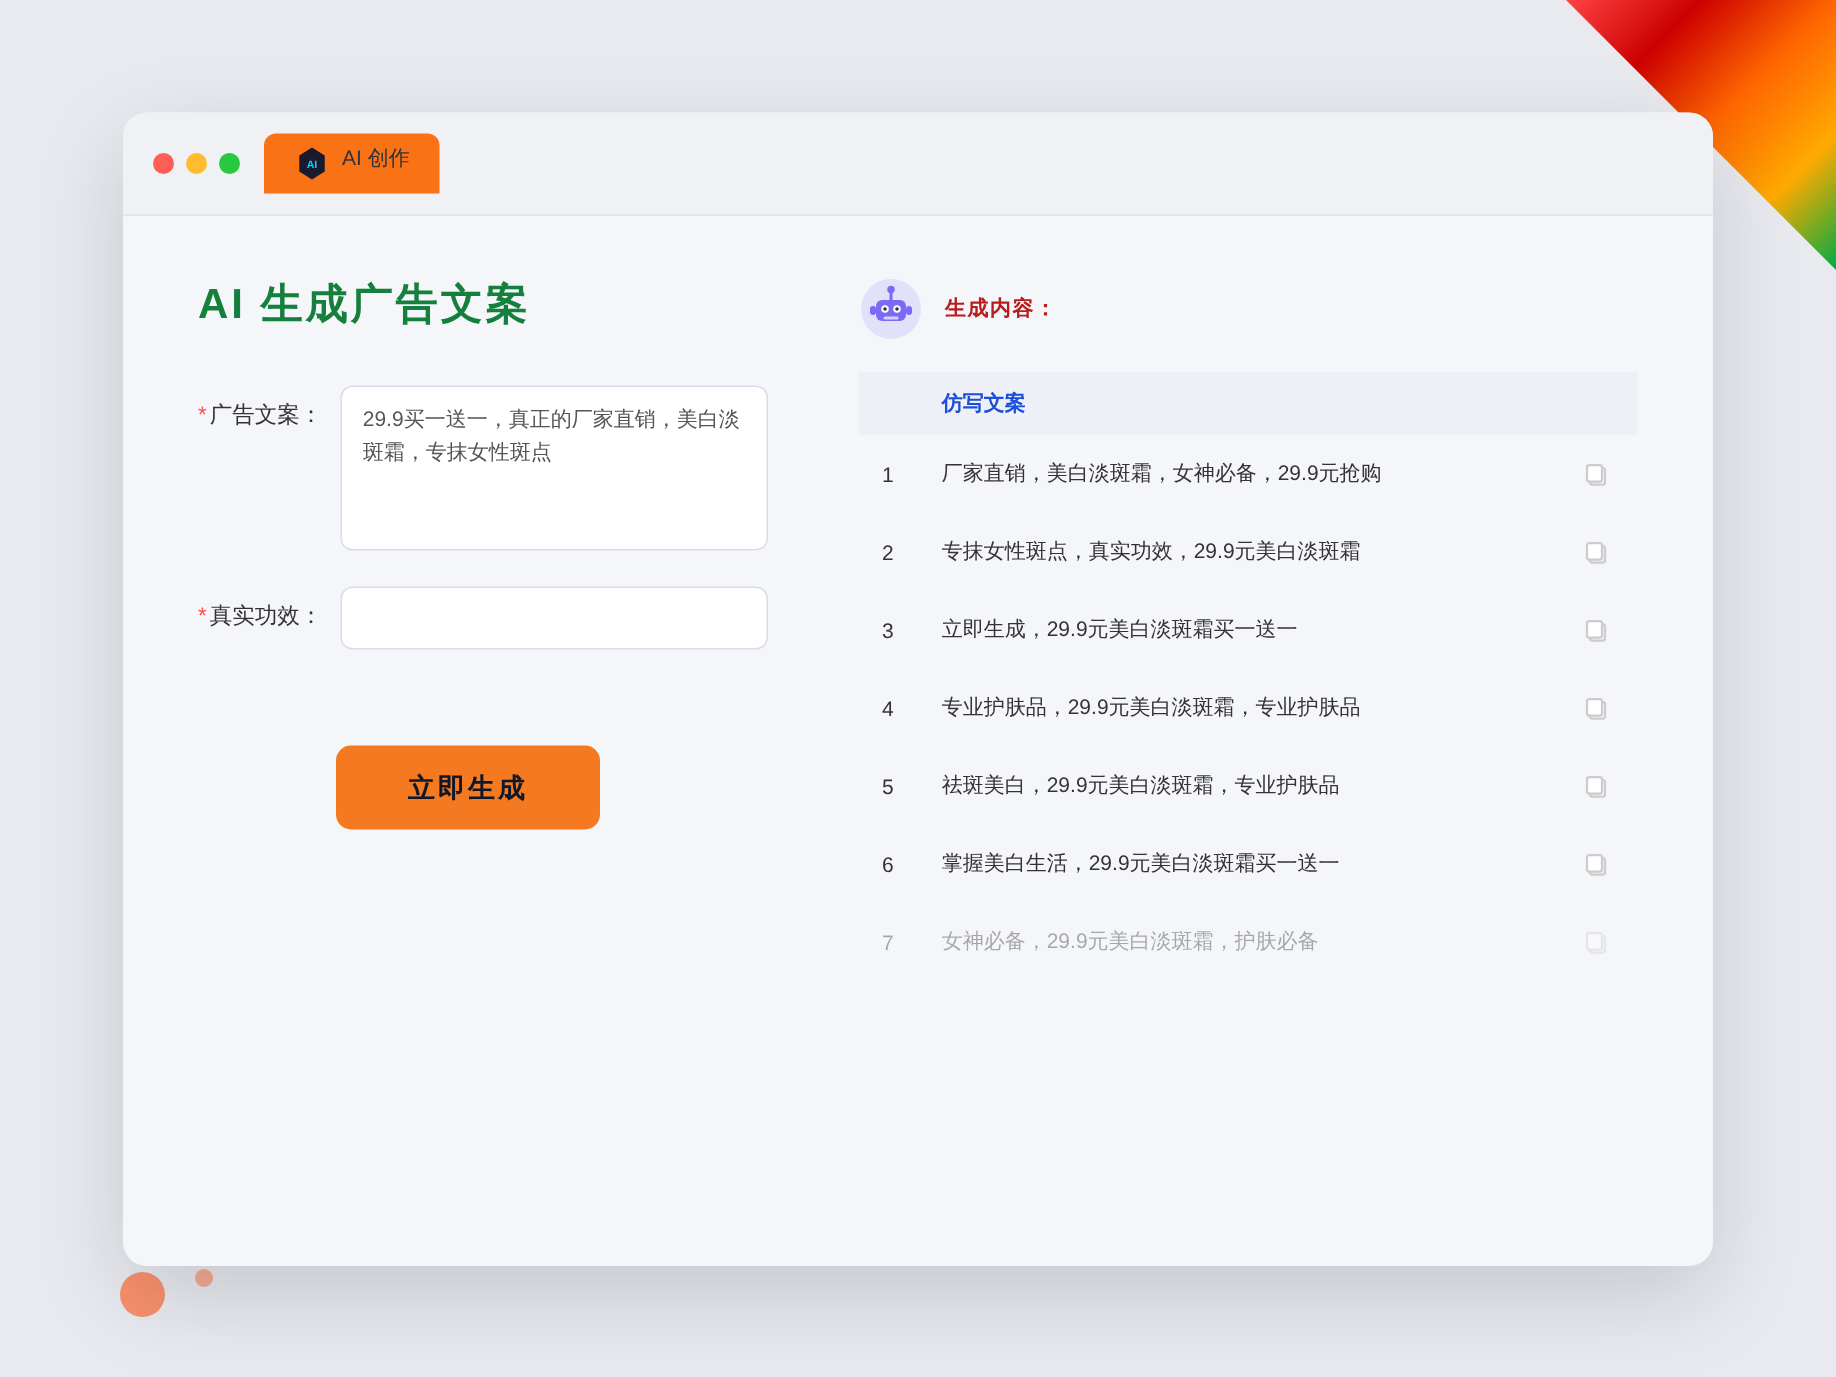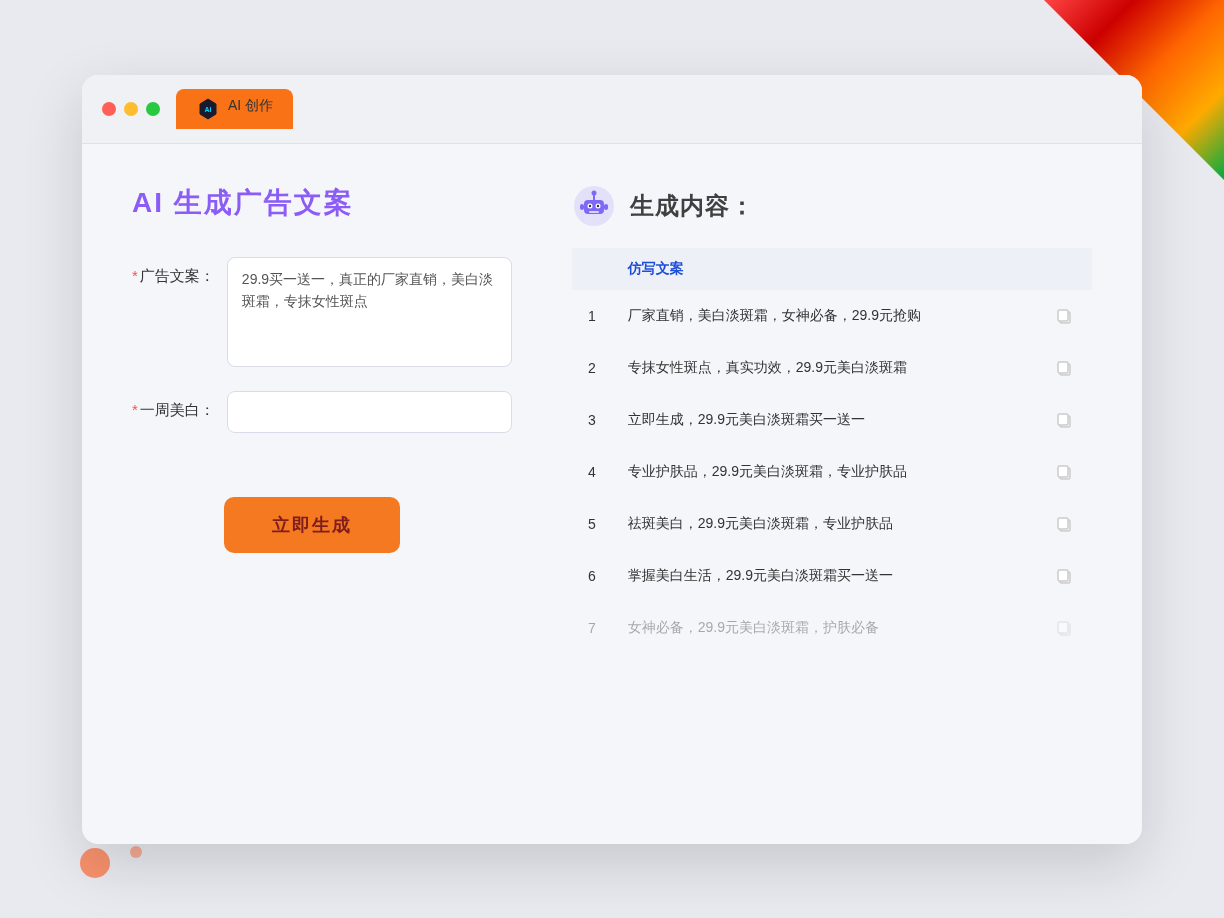--- a/index.html
+++ b/index.html
@@ -107,21 +107,21 @@
       min-height: 700px;
     }
 
     
     .left-panel {
       flex: 0 0 380px;
     }
     .page-title {
       font-size: 28px;
       font-weight: 700;
-      color: #8b5cf6;
+      color: #15803d;
       margin-bottom: 35px;
       letter-spacing: 2px;
     }
 
     .form-group {
       margin-bottom: 24px;
       display: flex;
       align-items: flex-start;
       gap: 12px;
       justify-content: center;
@@ -155,21 +155,21 @@
       line-height: 1.6;
     }
     .form-input-single {
       height: 42px;
     }
 
     .generate-btn {
       margin-top: 40px;
       margin-left: 92px;
       background: #f47920;
-      color: #7f1d1d;
+      color: #0f172a;
       border: none;
       border-radius: 10px;
       padding: 16px 48px;
       font-size: 18px;
       font-weight: 600;
       cursor: pointer;
       letter-spacing: 2px;
     }
 
     
@@ -180,23 +180,23 @@
       display: flex;
       align-items: center;
       gap: 14px;
       margin-bottom: 20px;
     }
     .robot-icon {
       width: 44px;
       height: 44px;
     }
     .right-title {
-      font-size: 24px;
+      font-size: 14px;
       font-weight: 600;
-      color: #404040;
+      color: #b91c1c;
       letter-spacing: 1px;
     }
 
     
     .results-table {
       width: 100%;
       border-collapse: separate;
       border-spacing: 0;
     }
     .results-table thead tr {
@@ -272,21 +272,21 @@
       <div class="form-group">
         <label class="form-label">
           <span class="required-star">*</span><span>广告文案：</span>
         </label>
         <textarea class="form-input" style="">29.9买一送一，真正的厂家直销，美白淡斑霜，专抹女性斑点</textarea>
       </div>
 
       
       <div class="form-group">
         <label class="form-label">
-          <span class="required-star">*</span><span>一周美白：</span>
+          <span class="required-star">*</span><span>真实功效：</span>
         </label>
         <input type="text" class="form-input form-input-single" style="">
       </div>
 
       
 
       
       <button class="generate-btn">立即生成</button>
     </div>
 

